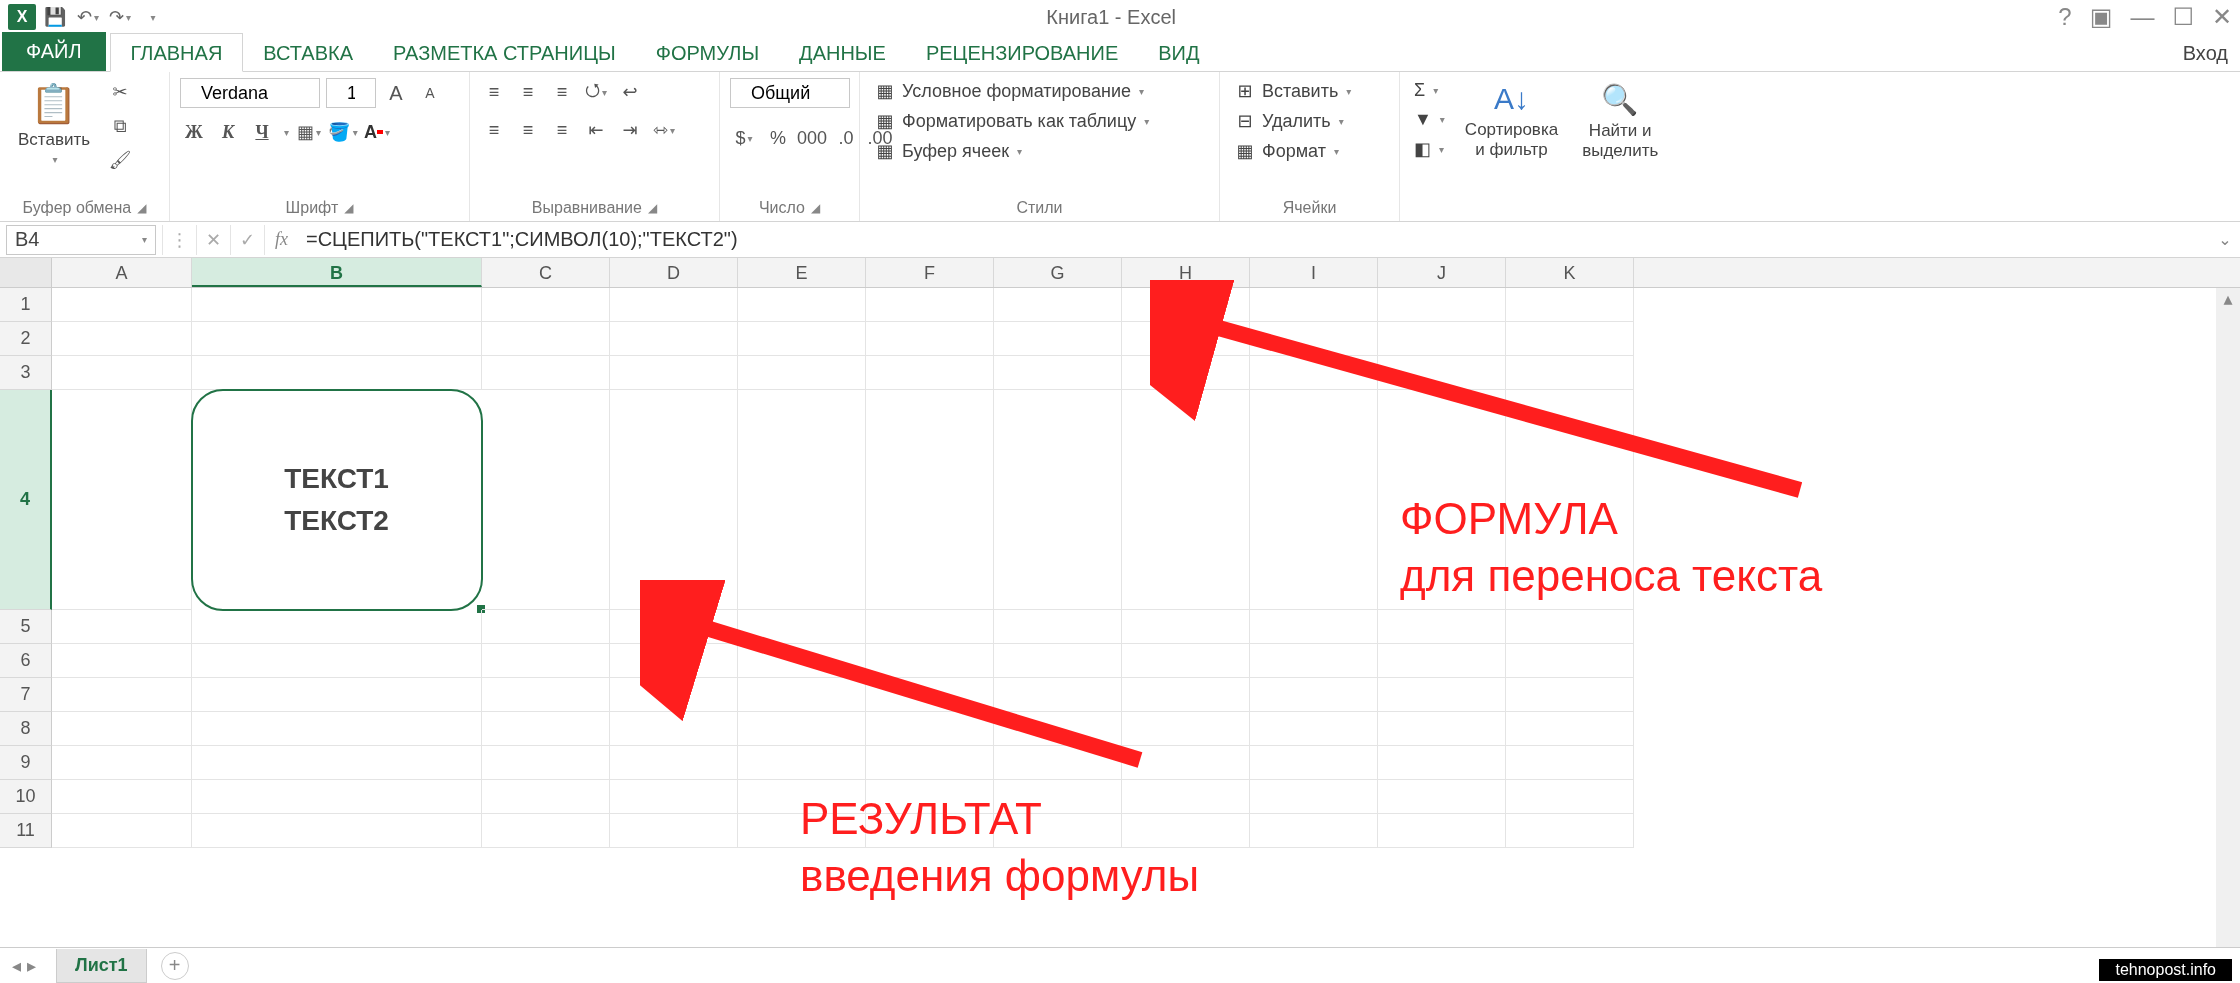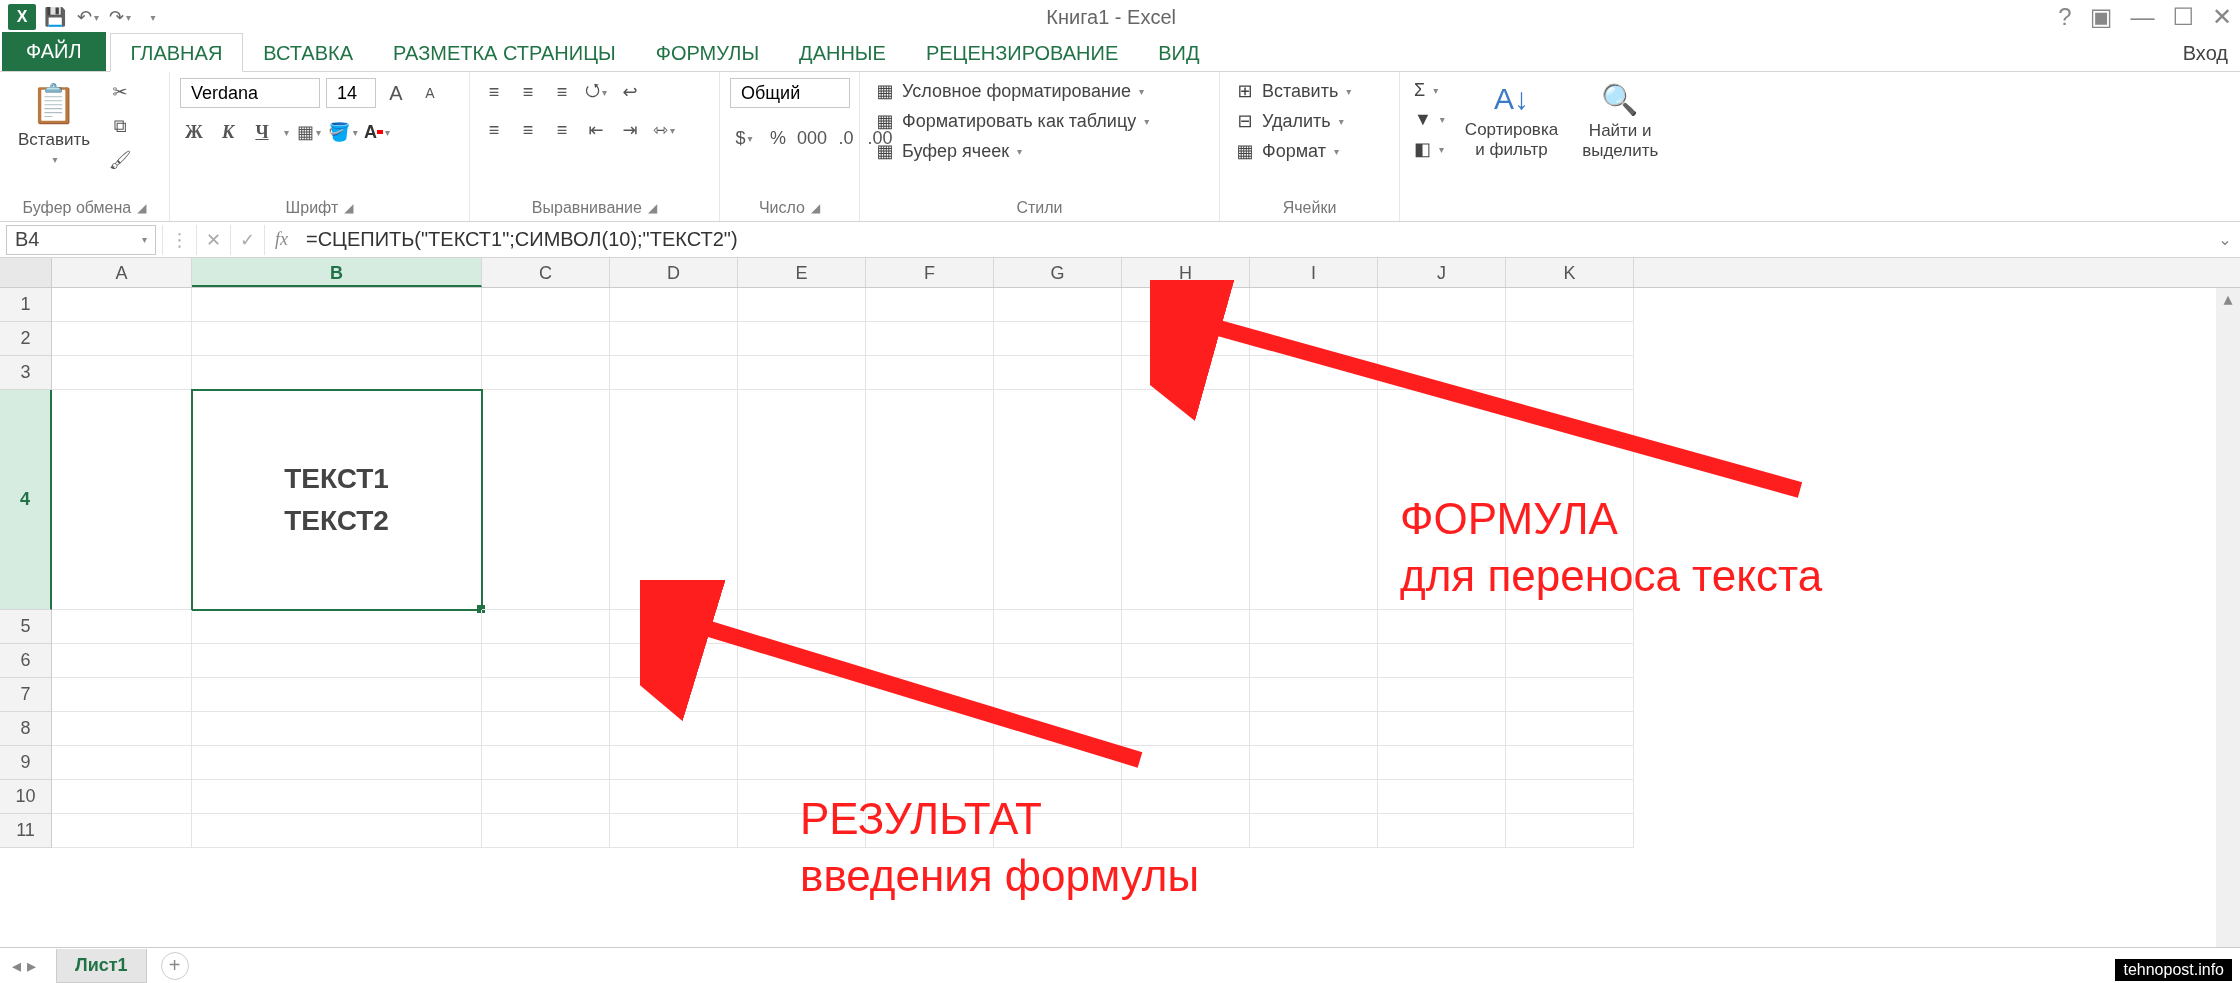--- a/index.html
+++ b/index.html
@@ -24,21 +24,21 @@
 
 .ribbon { height: 150px; background: #fff; display: flex; border-bottom: 1px solid #d4d4d4; }
 .group { border-right: 1px solid #e6e6e6; padding: 6px 10px 2px; display: flex; flex-direction: column; justify-content: space-between; }
 .group-label { text-align: center; font-size: 16px; color: #777; padding: 2px 0; display: flex; justify-content: center; align-items: center; gap: 6px; }
 .group-label .dlaunch { font-size: 12px; color: #888; }
 .grp-body { display: flex; align-items: flex-start; gap: 8px; flex: 1; }
 .bigbtn { display: flex; flex-direction: column; align-items: center; justify-content: center; gap: 4px; padding: 4px 8px; font-size: 17px; color: #444; }
 .bigbtn .glyph { font-size: 38px; }
 .smallstack { display: flex; flex-direction: column; gap: 6px; }
 .row { display: flex; align-items: center; gap: 6px; }
-select.combo, input.combo { border: 1px solid #c8c8c8; height: 30px; font-size: 18px; padding: 0 10px; background: #fff; }
+select.combo, input.combo { border: 1px solid #c8c8c8; height: 30px; font-size: 18px; padding: 0 20px; background: #fff; }
 .btn-sm { width: 28px; height: 28px; border: 1px solid transparent; display: inline-flex; align-items: center; justify-content: center; font-size: 18px; color: #555; }
 .btn-sm.bold { font-weight: bold; font-family: Georgia, serif; }
 .btn-sm.ital { font-style: italic; font-family: Georgia, serif; font-weight: bold; }
 .btn-sm.und { text-decoration: underline; font-family: Georgia, serif; font-weight: bold; }
 .dd { font-size: 10px; color: #888; margin-left: 2px; }
 .colorbar { width: 26px; height: 4px; display: block; }
 .menuitem { display: flex; align-items: center; gap: 6px; font-size: 18px; color: #444; padding: 2px 4px; white-space: nowrap; }
 .menuitem .glyph { width: 22px; text-align: center; }
 
 
@@ -54,40 +54,40 @@
 .colhdrs { display: flex; height: 30px; background: #f3f3f3; border-bottom: 1px solid #ccc; }
 .corner { width: 52px; border-right: 1px solid #ccc; background: #e8e8e8; }
 .ch { border-right: 1px solid #d8d8d8; text-align: center; line-height: 30px; font-size: 18px; color: #555; background: #f3f3f3; }
 .ch.sel { background: #d6ece0; color: #217346; font-weight: 600; border-bottom: 2px solid #217346; }
 .rows { }
 .rh { width: 52px; border-right: 1px solid #ccc; border-bottom: 1px solid #d8d8d8; text-align: center; font-size: 18px; color: #555; background: #f3f3f3; display: flex; align-items: center; justify-content: center; }
 .rh.sel { background: #d6ece0; color: #217346; font-weight: 600; border-right: 2px solid #217346; }
 .gridrow { display: flex; height: 34px; }
 .gridrow.tall { height: 220px; }
 .cell { border-right: 1px solid #e4e4e4; border-bottom: 1px solid #e4e4e4; position: relative; }
-.cell.active { outline: 2px solid #217346; outline-offset: -1px; }
+.cell.active { outline: 2px solid #217346; outline-offset: -1px; border-radius: 31px; }
 .cell.active::after { content: ""; position: absolute; right: -4px; bottom: -4px; width: 8px; height: 8px; background: #217346; }
 .cell-content { display: flex; align-items: center; justify-content: center; height: 100%; font-family: Verdana, sans-serif; font-weight: bold; font-size: 28px; line-height: 1.5; text-align: center; white-space: pre; }
 
 
 .cA { width: 140px; } .cB { width: 290px; } .cC, .cD, .cE, .cF, .cG, .cH, .cI, .cJ, .cK { width: 128px; }
 
 
 .vscroll { position: absolute; right: 0; top: 30px; width: 24px; bottom: 0; background: #f0f0f0; }
 .vscroll .up { position: absolute; top: 0; width: 100%; text-align: center; color: #888; }
 
 
 .sheettabs { position: absolute; bottom: 0; left: 0; right: 0; height: 36px; border-top: 1px solid #ccc; display: flex; align-items: center; padding-left: 12px; background: #fff; }
 .navarrows { display: flex; gap: 6px; color: #888; margin-right: 20px; }
 .sheettab { padding: 6px 18px; border: 1px solid #ccc; border-top: none; background: #e5e5e5; color: #217346; font-weight: 600; font-size: 18px; }
 .addsheet { width: 28px; height: 28px; border: 1px solid #ccc; border-radius: 50%; display: flex; align-items: center; justify-content: center; margin-left: 14px; color: #888; font-size: 20px; }
 
 
 .annotation { position: absolute; color: #ff1e1e; font-size: 44px; line-height: 1.3; pointer-events: none; }
-.watermark { position: absolute; right: 8px; bottom: 2px; color: #fff; background: #000; font-size: 16px; padding: 2px 8px; }
+.watermark { position: absolute; right: 8px; bottom: 2px; color: #fff; background: #000; font-size: 16px; padding: 2px 16px; }
 
 svg.arrow { position: absolute; pointer-events: none; }
 </style>
 </head>
 <body>
 
 <div class="titlebar">
   <div class="qat">
     <div class="excel-logo">X</div>
     <span class="ic">💾</span>

